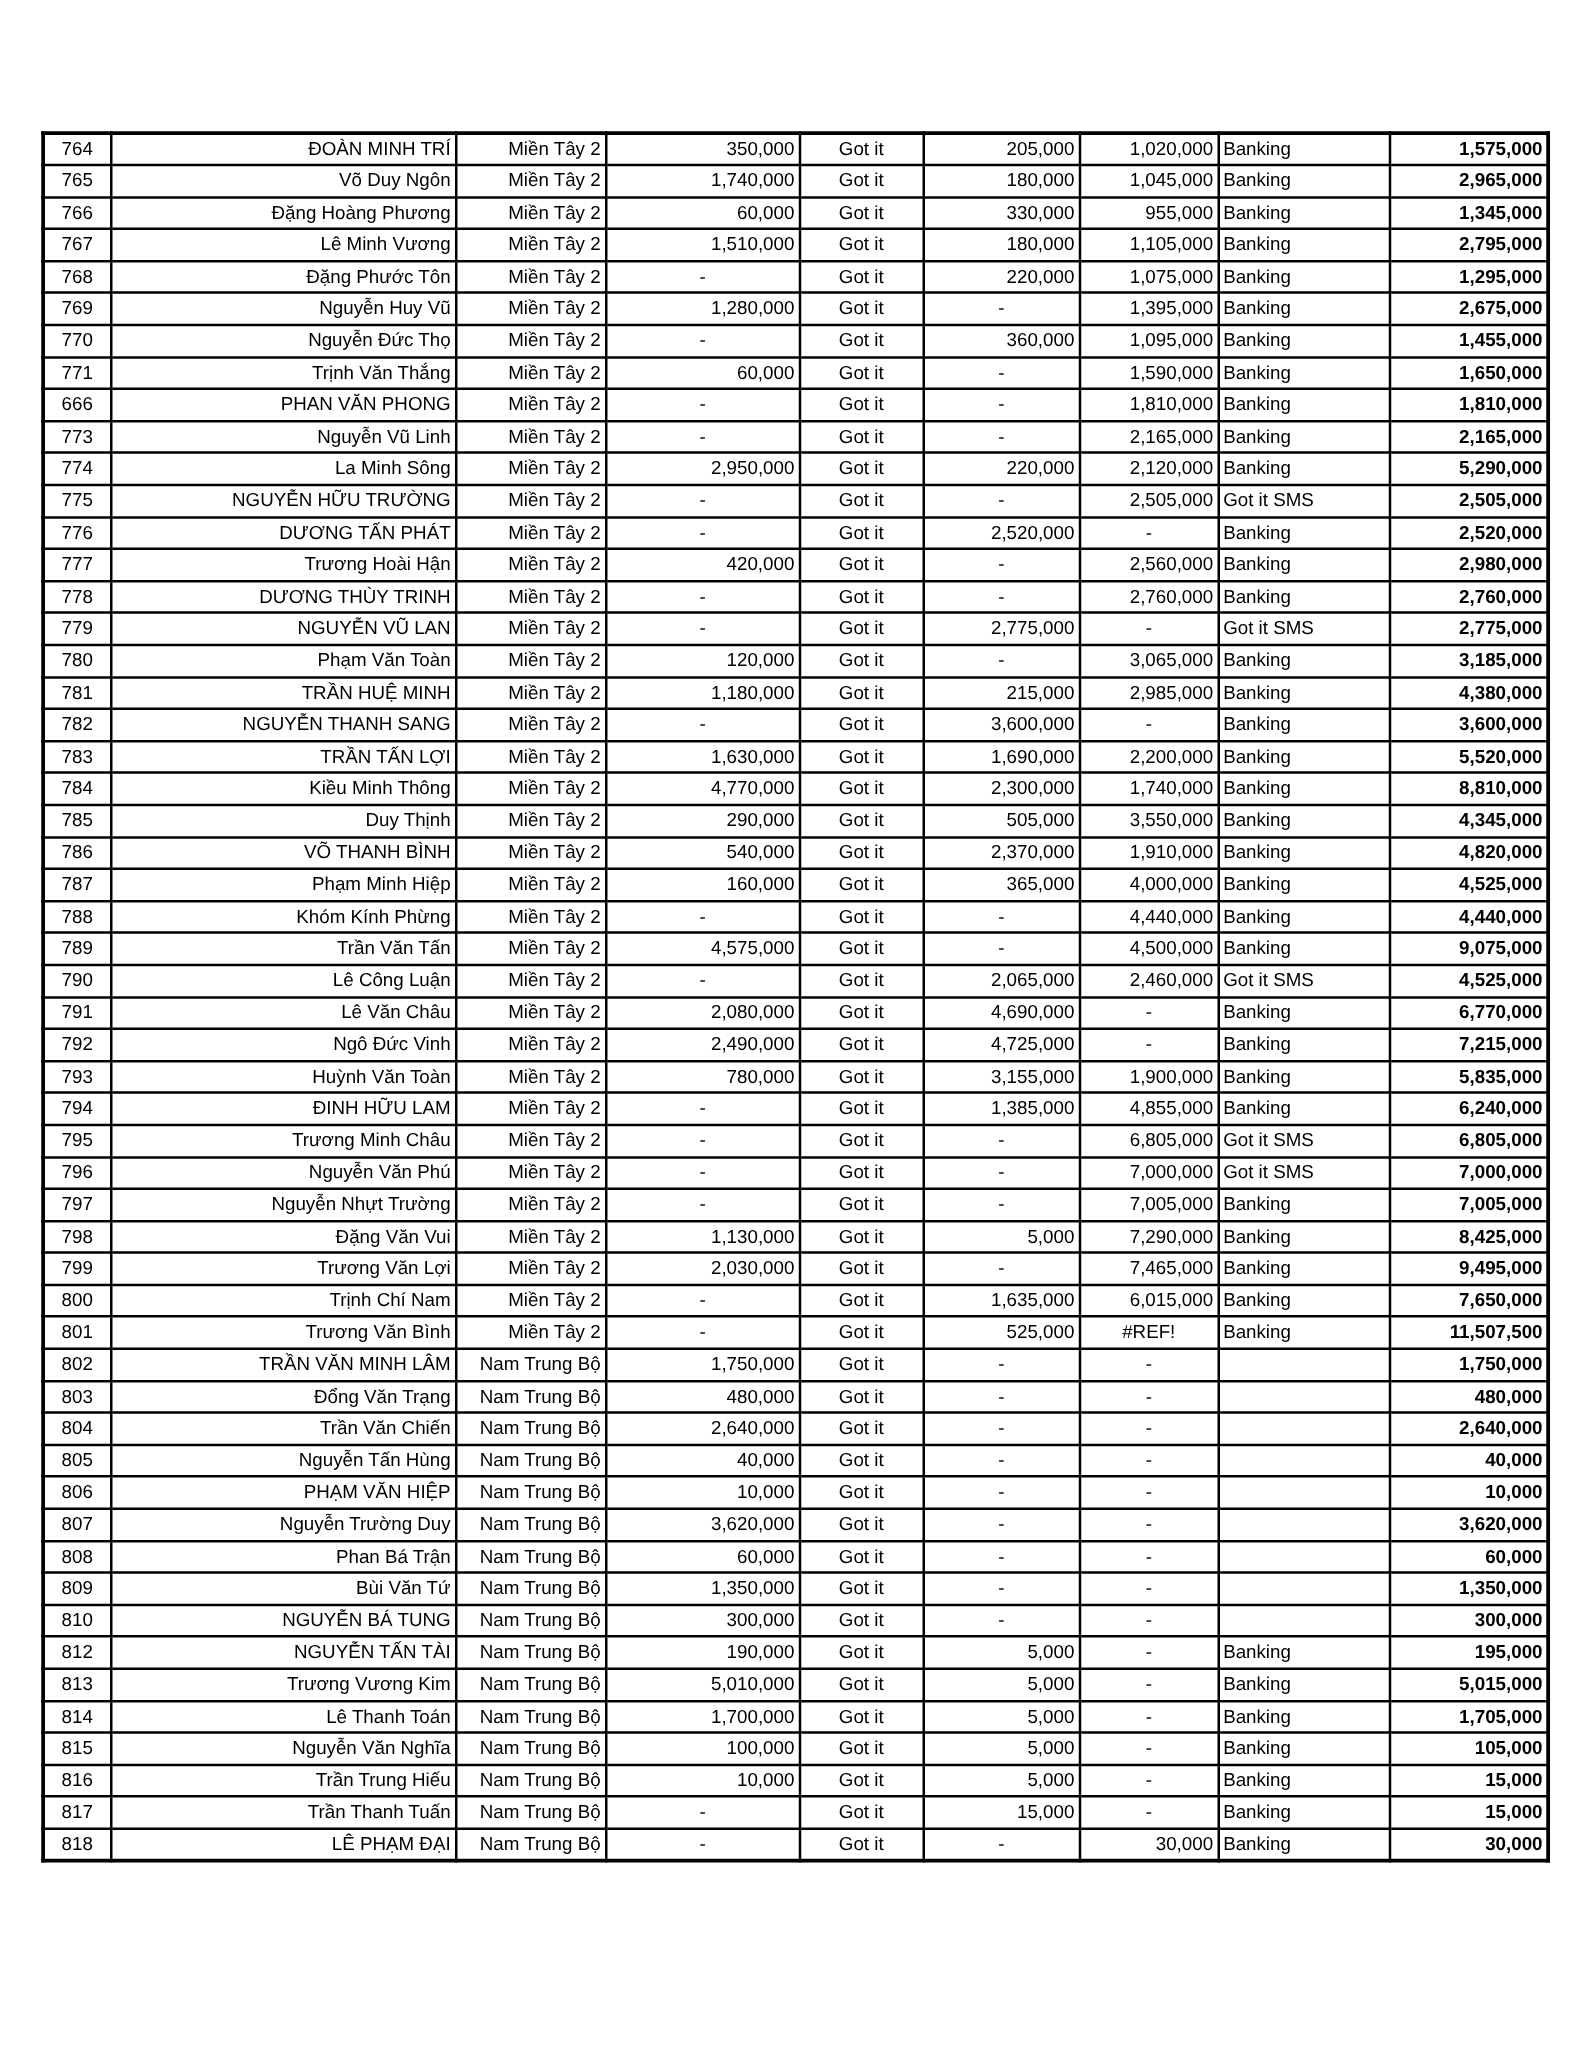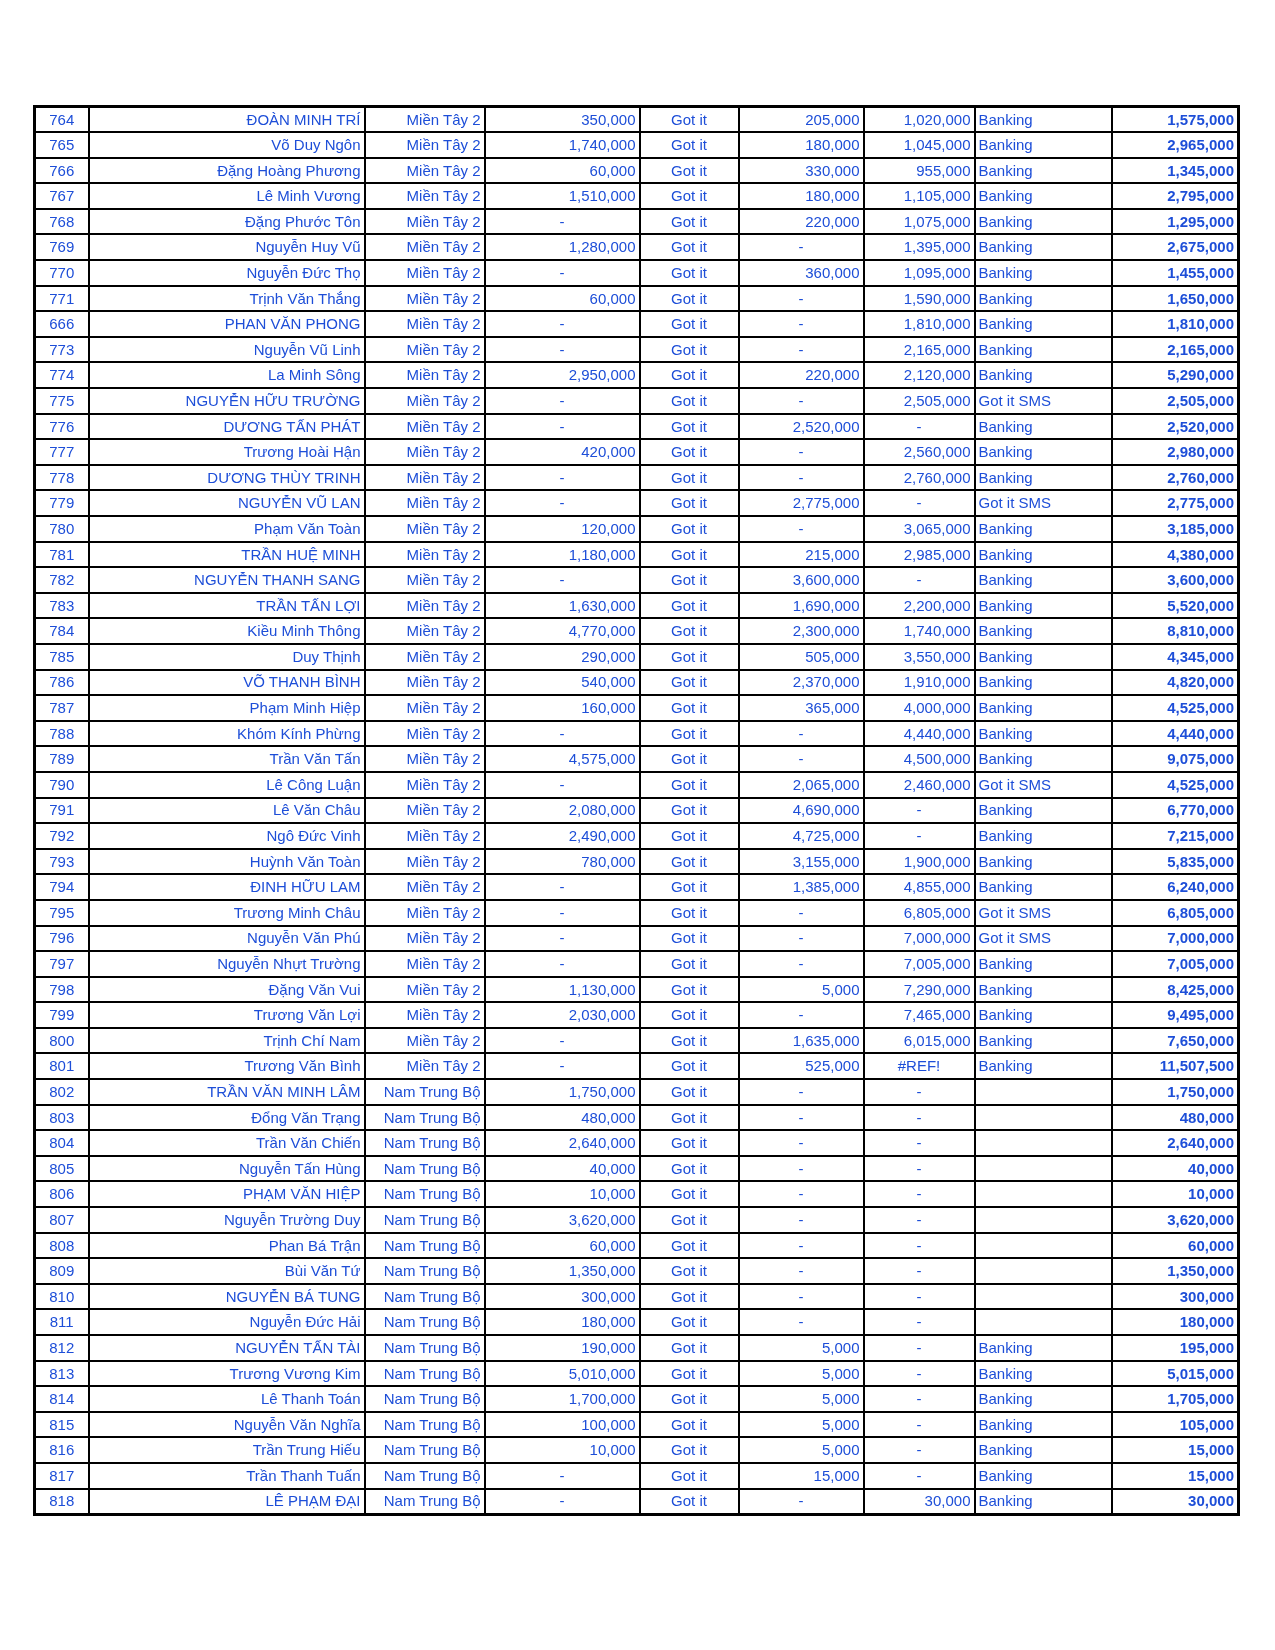--- a/index.html
+++ b/index.html
@@ -1,21 +1,21 @@
 <!DOCTYPE html>
 <html><head>
 <meta charset="utf-8">
 <style>
   html,body{margin:0;padding:0;background:#ffffff;}
   .page{
     position:relative;
     width:1275px;height:1650px;
     background:#ffffff;
     font-family:"Liberation Sans","DejaVu Sans",sans-serif;
-    color:#1d4ed8;
+    color:#000000;
     overflow:hidden;
   }
   table.results{
     position:absolute;
     left:33px;top:105px;
     border-collapse:collapse;
     table-layout:fixed;
     width:1204px;
     border:3px solid #000;
   }
@@ -587,31 +587,20 @@
           <td class="c-name">NGUYỄN BÁ TUNG</td>
           <td class="c-region">Nam Trung Bộ</td>
           <td class="c-a1">300,000</td>
           <td class="c-status">Got it</td>
           <td class="c-a2 dash">-</td>
           <td class="c-a3 dash">-</td>
           <td class="c-method"></td>
           <td class="c-total">300,000</td>
         </tr>
         <tr>
-          <td class="c-no">811</td>
-          <td class="c-name">Nguyễn Đức Hải</td>
-          <td class="c-region">Nam Trung Bộ</td>
-          <td class="c-a1">180,000</td>
-          <td class="c-status">Got it</td>
-          <td class="c-a2 dash">-</td>
-          <td class="c-a3 dash">-</td>
-          <td class="c-method"></td>
-          <td class="c-total">180,000</td>
-        </tr>
-        <tr>
           <td class="c-no">812</td>
           <td class="c-name">NGUYỄN TẤN TÀI</td>
           <td class="c-region">Nam Trung Bộ</td>
           <td class="c-a1">190,000</td>
           <td class="c-status">Got it</td>
           <td class="c-a2">5,000</td>
           <td class="c-a3 dash">-</td>
           <td class="c-method">Banking</td>
           <td class="c-total">195,000</td>
         </tr>

